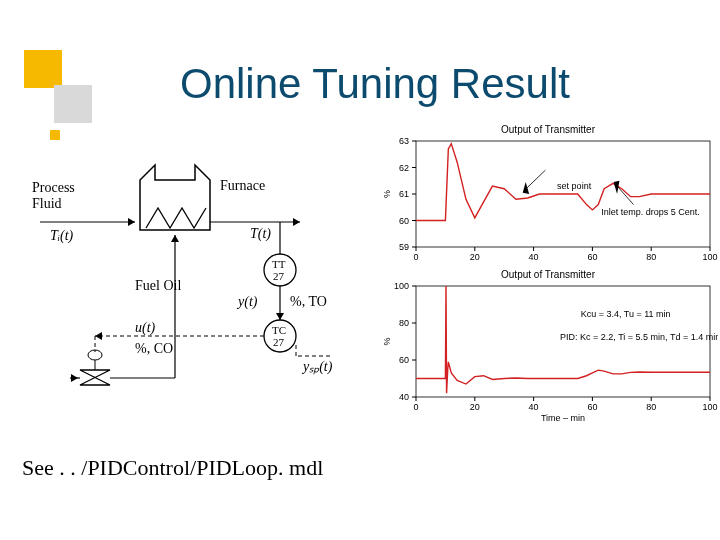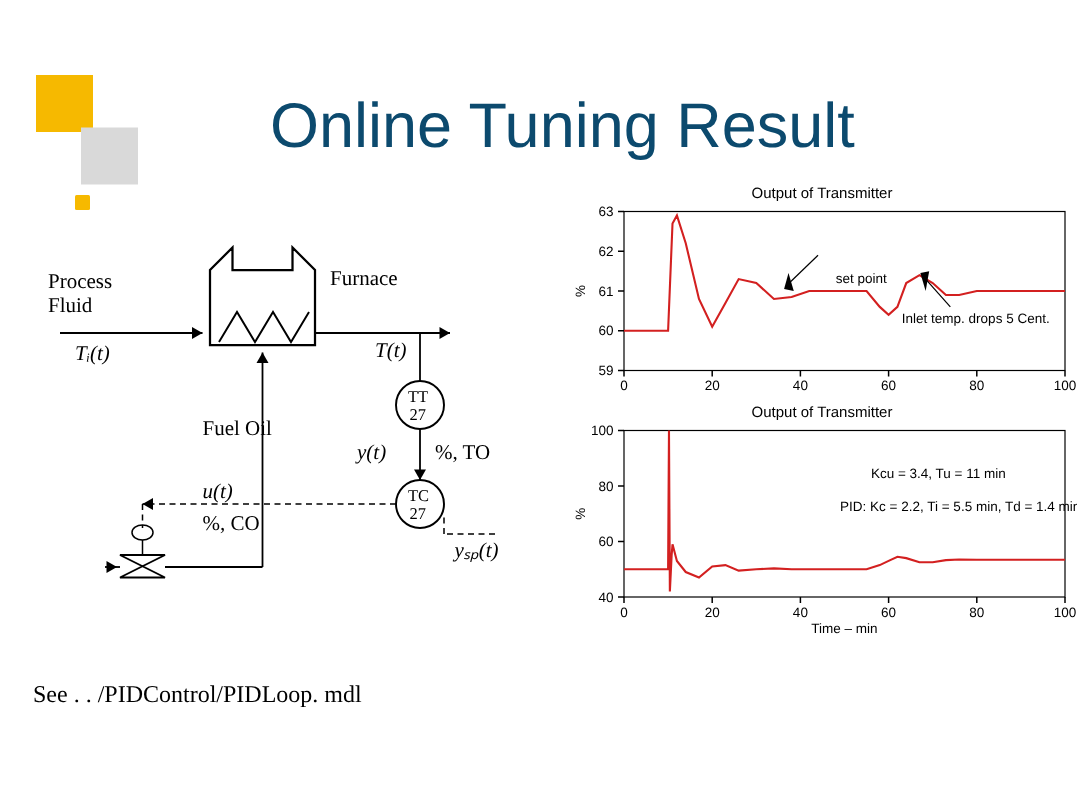--- a/index.html
+++ b/index.html
@@ -49,21 +49,21 @@
     position: absolute;
     top: 160px;
     left: 20px;
     width: 340px;
     height: 280px;
   }
   .caption {
     position: absolute;
     top: 455px;
     left: 22px;
-    font-size: 16px;
+    font-size: 22px;
   }
   .charts {
     position: absolute;
     top: 124px;
     left: 365px;
     width: 340px;
     height: 320px;
     margin-left: 13px;
   }
   .chart-title {

